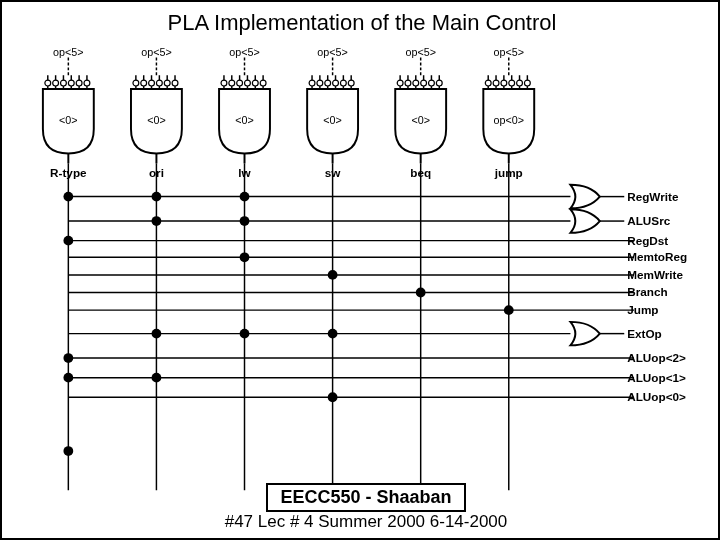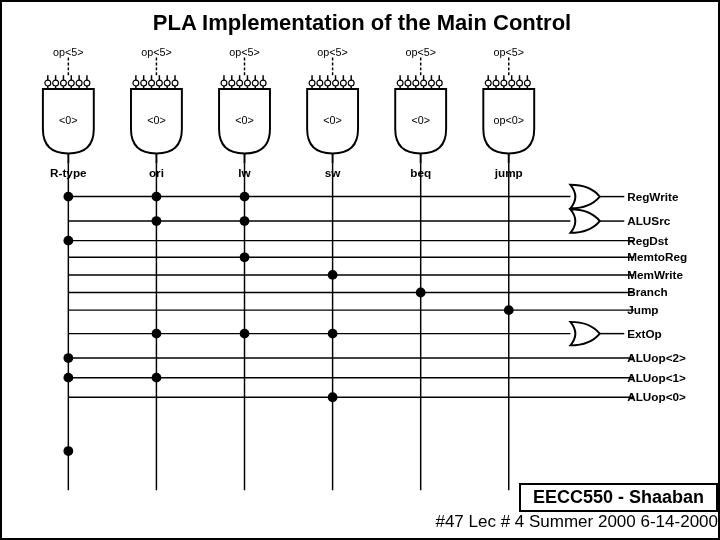--- a/index.html
+++ b/index.html
@@ -14,40 +14,40 @@
     #main-container {
       width: 720px;
       height: 540px;
       background: #fff;
       border: 2px solid #000;
       position: relative;
     }
     #title {
       text-align: center;
       font-size: 22px;
-      font-weight: bold;
+      font-weight: normal;
       padding: 8px 0 4px 4px;
       font-family: Arial, sans-serif;
     }
     #diagram-area {
       position: relative;
       width: 100%;
       height: 460px;
     }
     svg {
       position: absolute;
       top: 0; left: 0;
       width: 100%;
       height: 100%;
     }
     #footer {
       position: absolute;
       bottom: 6px;
       left: 12px; right: 0;
-      text-align: right;
+      text-align: center;
     }
     #footer-box {
       display: inline-block;
       border: 2px solid #000;
       padding: 2px 12px;
       background: #fff;
       font-size: 13px;
     }
     #footer-box span.main-text {
       font-size: 18px;

